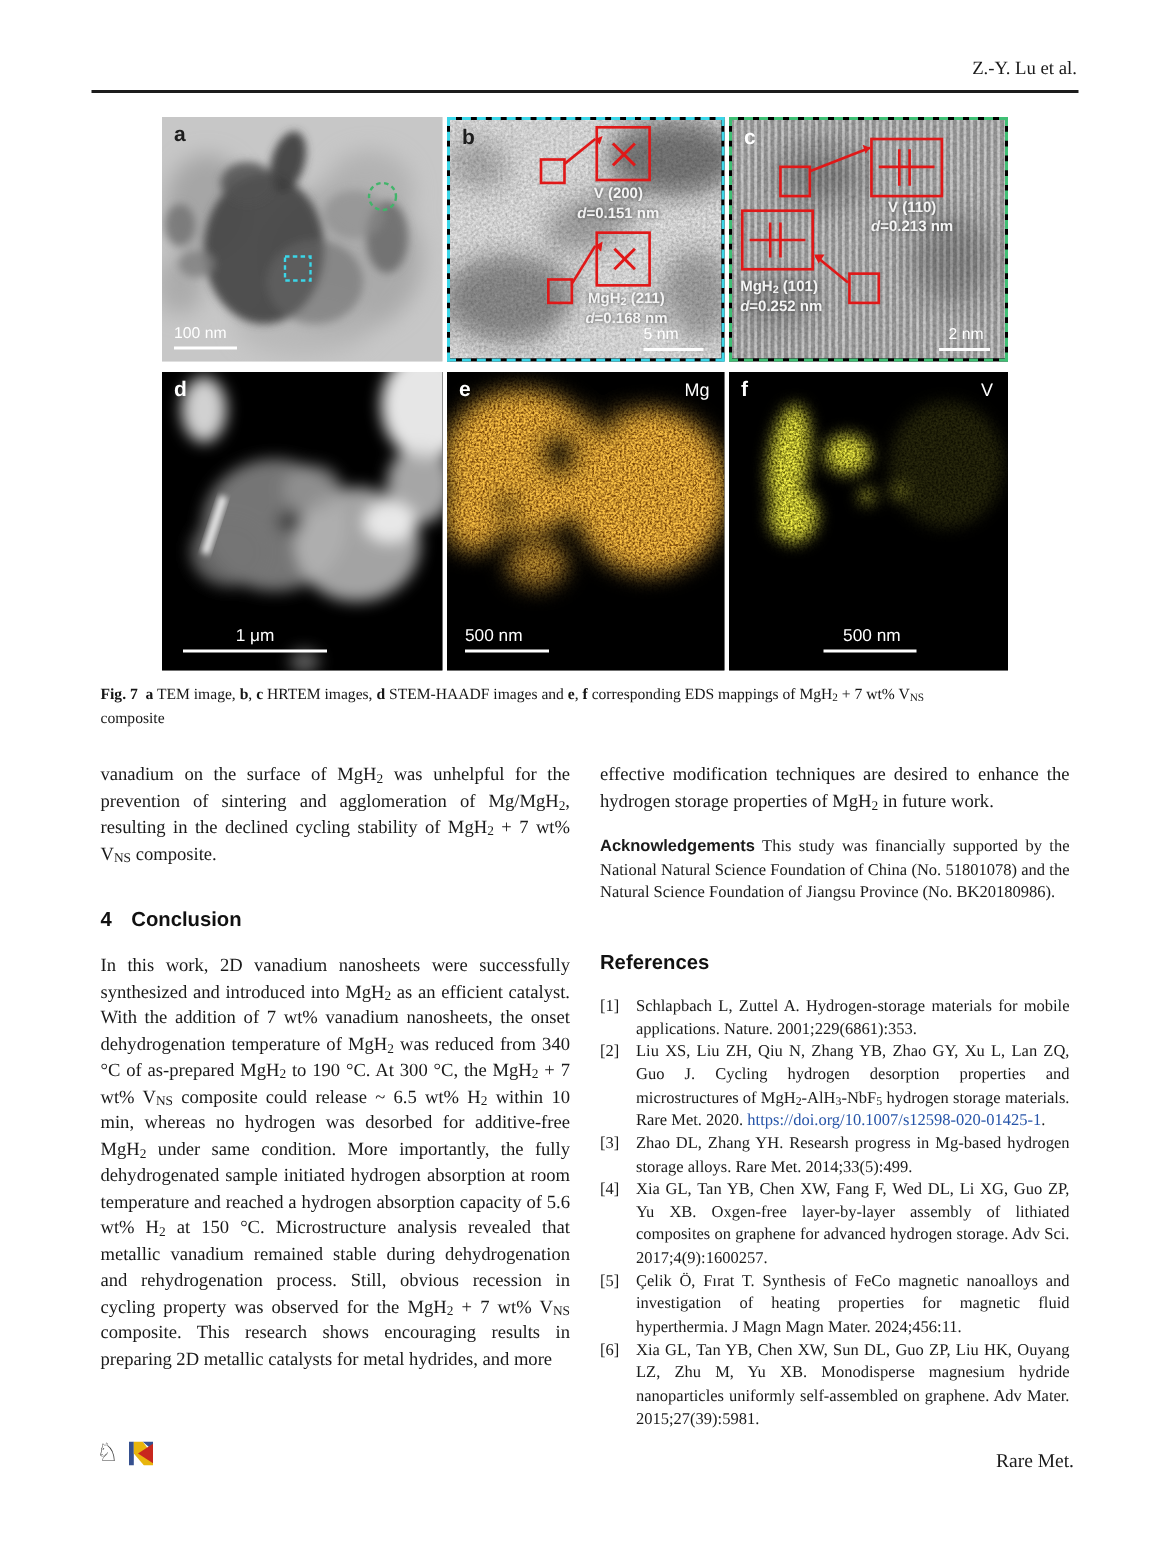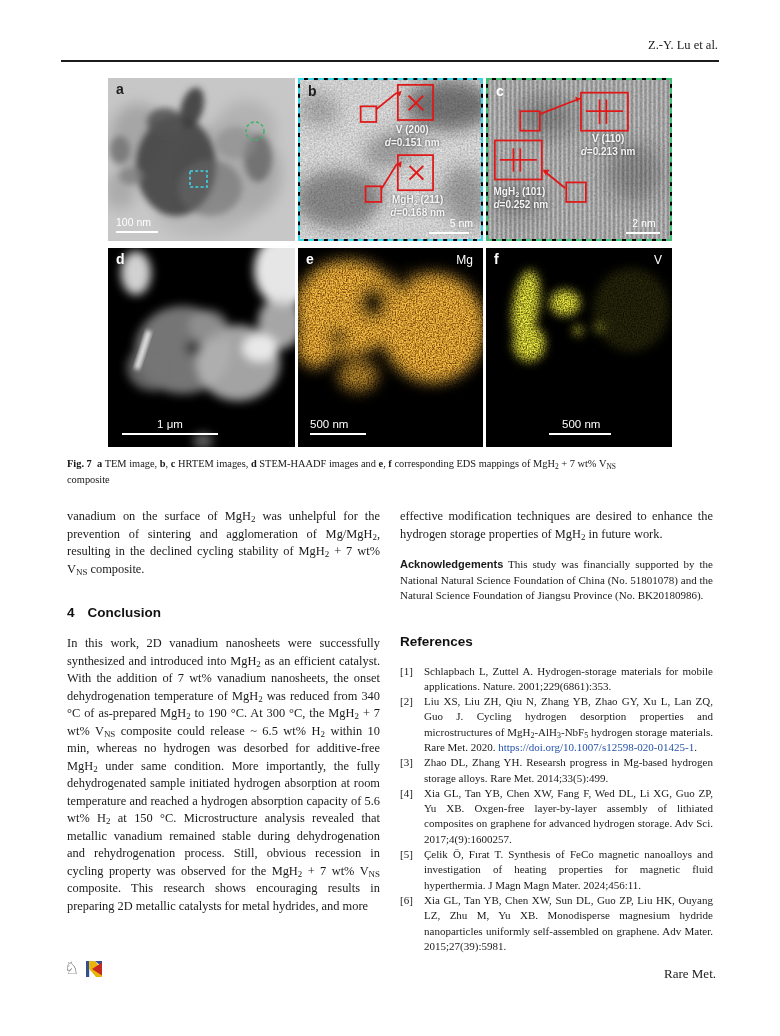--- a/index.html
+++ b/index.html
@@ -146,21 +146,21 @@
       </svg>
       <span class="plabel dark">b</span>
       <div class="annlabel" style="left:30%;top:27%;width:64%;">
         <div>V (200)</div>
         <div><i>d</i>=0.151 nm</div>
       </div>
       <div class="annlabel" style="left:33%;top:71%;width:64%;">
         <div>MgH<sub>2</sub> (211)</div>
         <div><i>d</i>=0.168 nm</div>
       </div>
-      <div class="sb" style="right:8px;bottom:5px;width:44px;text-align:right;">
+      <div class="sb" style="right:8px;bottom:5px;width:44px;text-align:left;">
         <span>5 nm</span>
         <div class="bar" style="width:40px;"></div>
       </div>
     </div>
 
     <div class="panel p-c">
       <svg viewBox="0 0 186 163" preserveAspectRatio="none">
         <defs>
           <pattern id="c_str" width="4.6" height="163" patternUnits="userSpaceOnUse">
             <rect width="4.6" height="163" fill="#5e5e5e"></rect>

